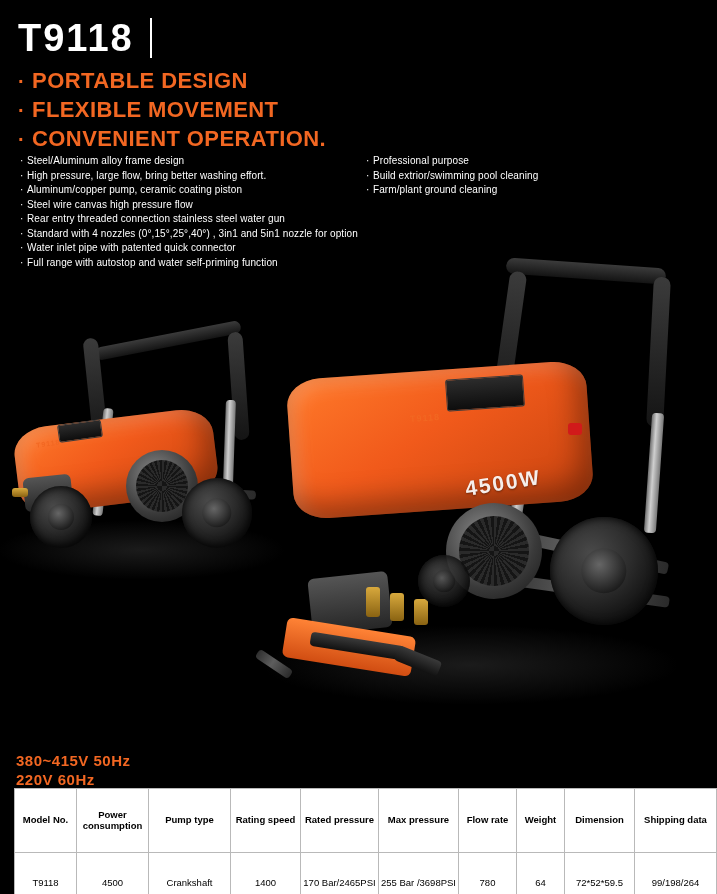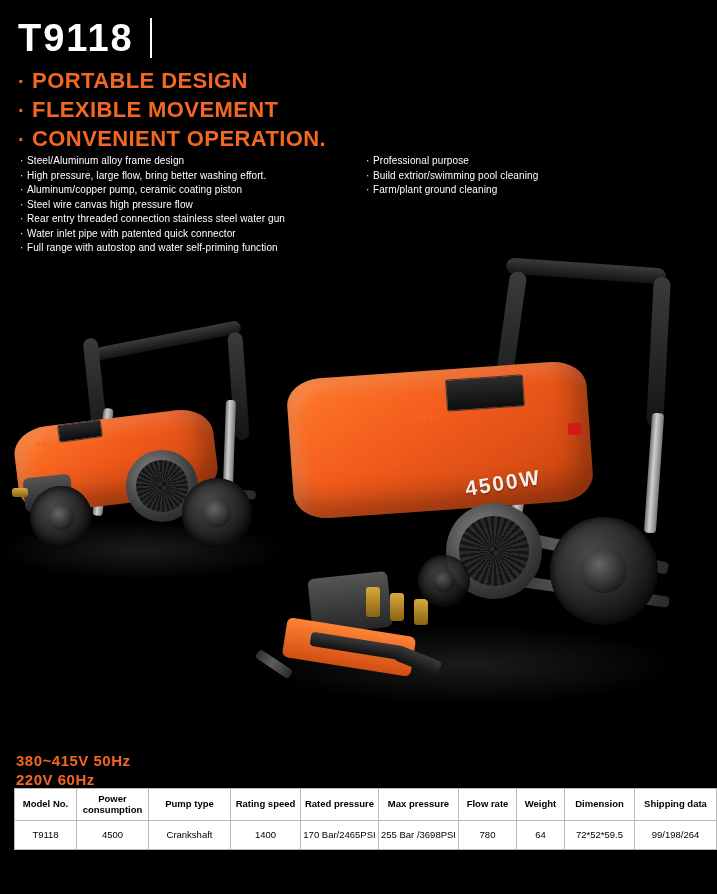--- a/index.html
+++ b/index.html
@@ -241,21 +241,21 @@
     background: #fff;
     color: #000;
     table-layout: fixed;
   }
   table.spec-table th,
   table.spec-table td {
     border: 1px solid #b9b9b9;
     text-align: center;
     vertical-align: middle;
     font-size: 9.5px;
-    padding: 0 2px;
+    padding: 16px 2px;
     line-height: 1.15;
     font-family: "Liberation Sans", sans-serif;
   }
   table.spec-table th {
     height: 31px;
     font-weight: bold;
   }
   table.spec-table td {
     height: 28px;
     font-weight: normal;
@@ -283,20 +283,21 @@
     <span>CONVENIENT OPERATION.</span>
   </div>
 </div>
 
 <div class="spec-left">
   <div class="spec-item"><span class="sdot">·</span><span>Steel/Aluminum alloy frame design</span></div>
   <div class="spec-item"><span class="sdot">·</span><span>High pressure, large flow, bring better washing effort.</span></div>
   <div class="spec-item"><span class="sdot">·</span><span>Aluminum/copper pump, ceramic coating piston</span></div>
   <div class="spec-item"><span class="sdot">·</span><span>Steel wire canvas high pressure flow</span></div>
   <div class="spec-item"><span class="sdot">·</span><span>Rear entry threaded connection stainless steel water gun</span></div>
+  <div class="spec-item"><span class="sdot">·</span><span>Standard with 4 nozzles (0°,15°,25°,40°) , 3in1 and 5in1 nozzle for option</span></div>
   <div class="spec-item"><span class="sdot">·</span><span>Water inlet pipe with patented quick connector</span></div>
   <div class="spec-item"><span class="sdot">·</span><span>Full range with autostop and water self-priming function</span></div>
 </div>
 
 <div class="spec-right">
   <div class="spec-item"><span class="sdot">·</span><span>Professional purpose</span></div>
   <div class="spec-item"><span class="sdot">·</span><span>Build extrior/swimming pool cleaning</span></div>
   <div class="spec-item"><span class="sdot">·</span><span>Farm/plant ground cleaning</span></div>
 </div>
 

